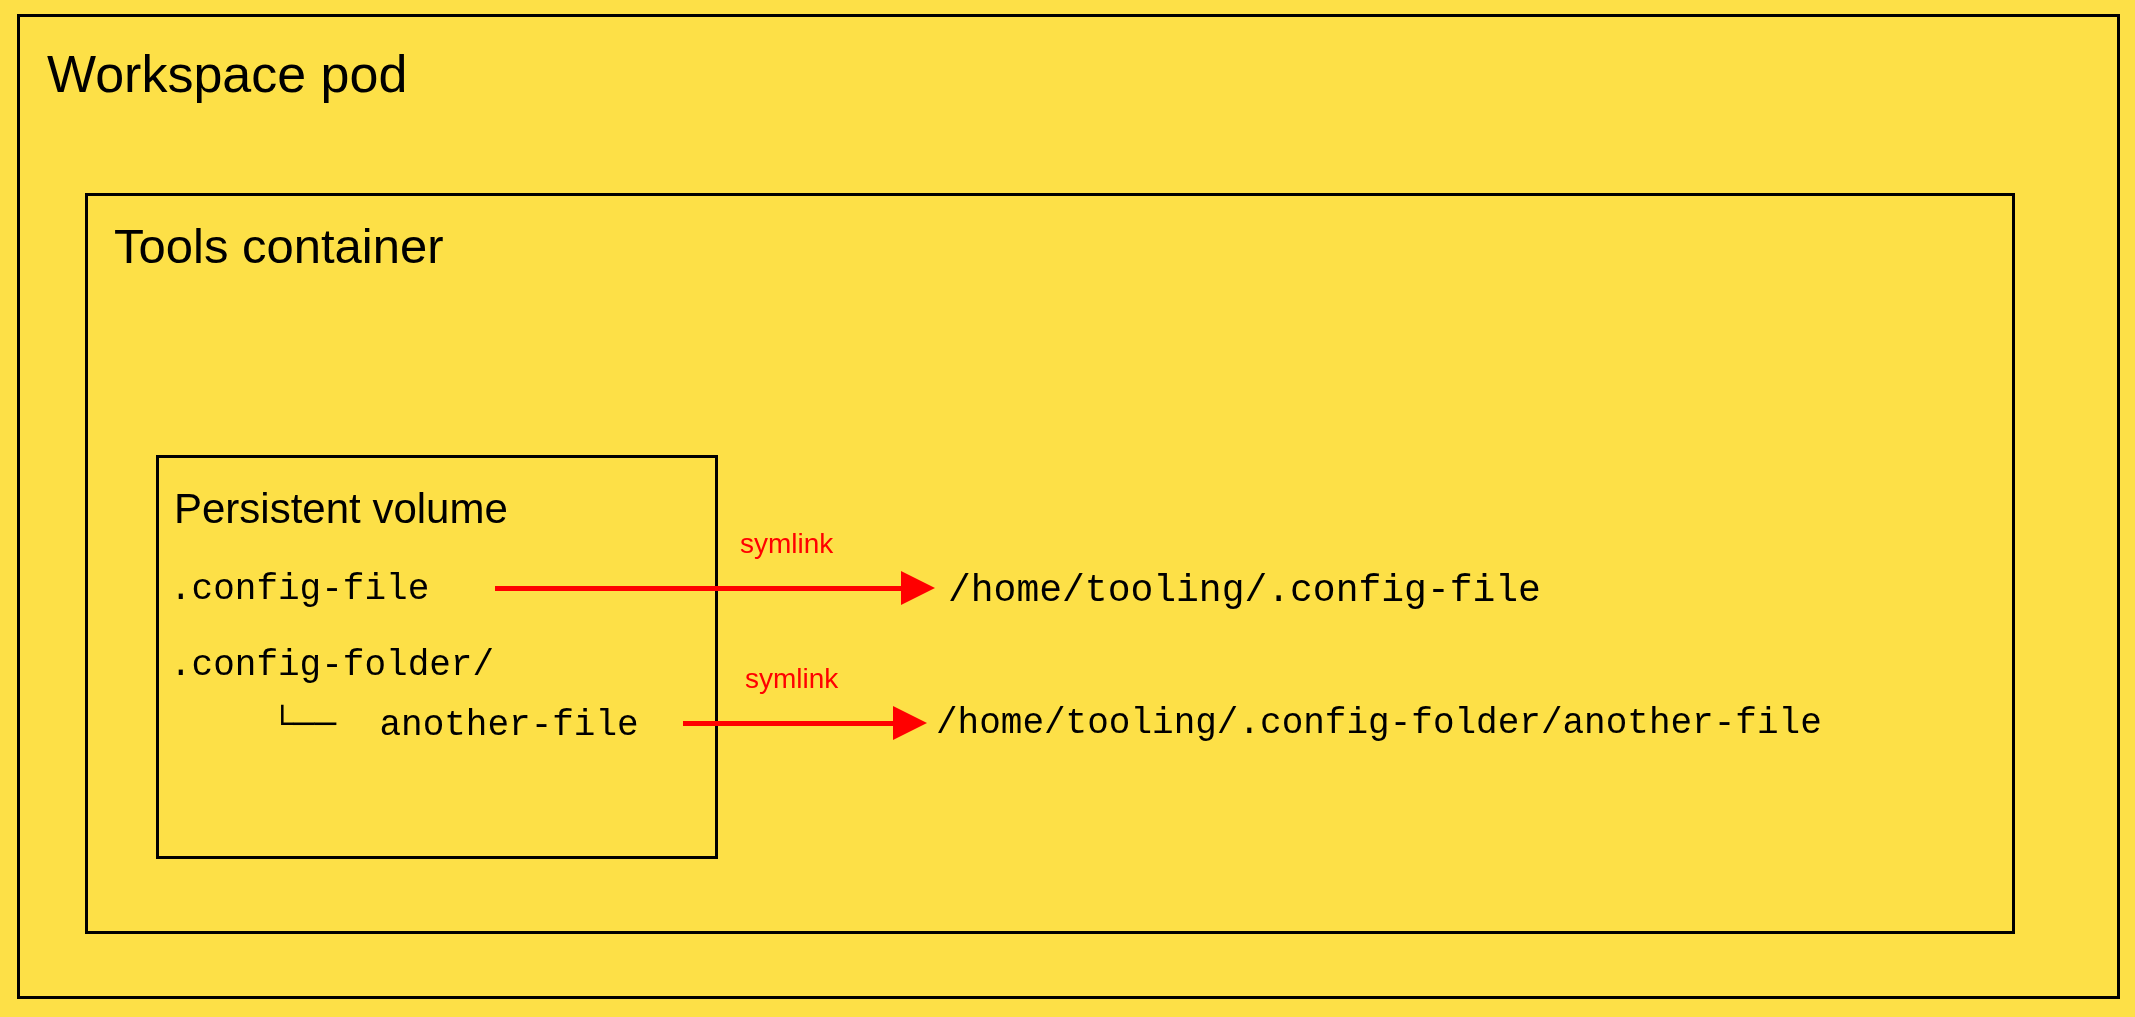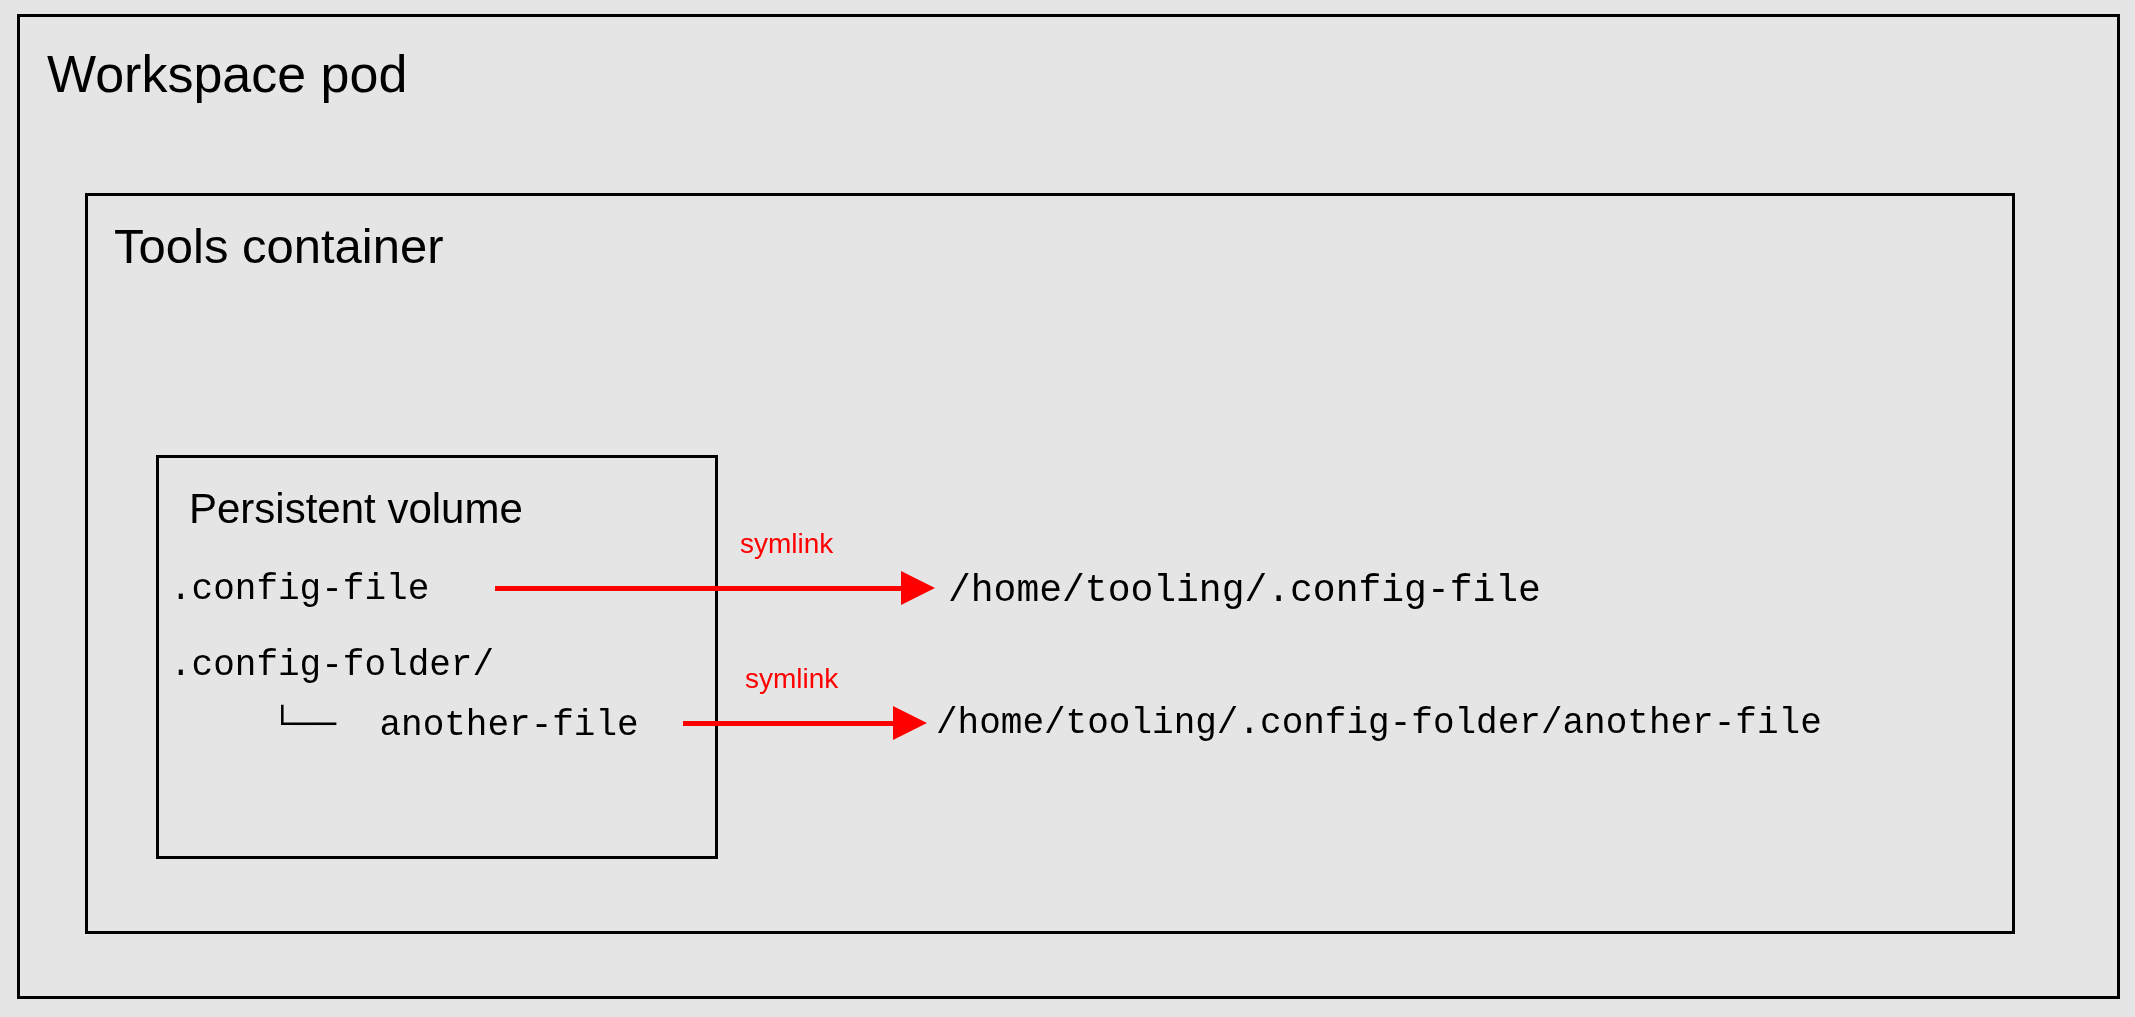--- a/index.html
+++ b/index.html
@@ -8,21 +8,21 @@
     background: #ffffff;
   }
   body {
     font-family: "Liberation Sans", sans-serif;
     color: #000000;
   }
   #canvas {
     position: relative;
     width: 2135px;
     height: 1017px;
-    background: #e5e5e5;
+    background: #fde047;
     overflow: hidden;
   }
 
   
   .box {
     position: absolute;
     border: 3px solid #000000;
     background: transparent;
     box-sizing: border-box;
   }
@@ -58,21 +58,20 @@
   }
   #tools-title {
     left: 114px;
     top: 222px;
     font-size: 49px;
   }
   #volume-title {
     left: 174px;
     top: 488px;
     font-size: 42px;
-    margin-left: 15px;
   }
 
   
   #mount-label {
     position: absolute;
     left: 157px;
     top: 399px;
     font-size: 33px;
     white-space: nowrap;
     line-height: 1;

